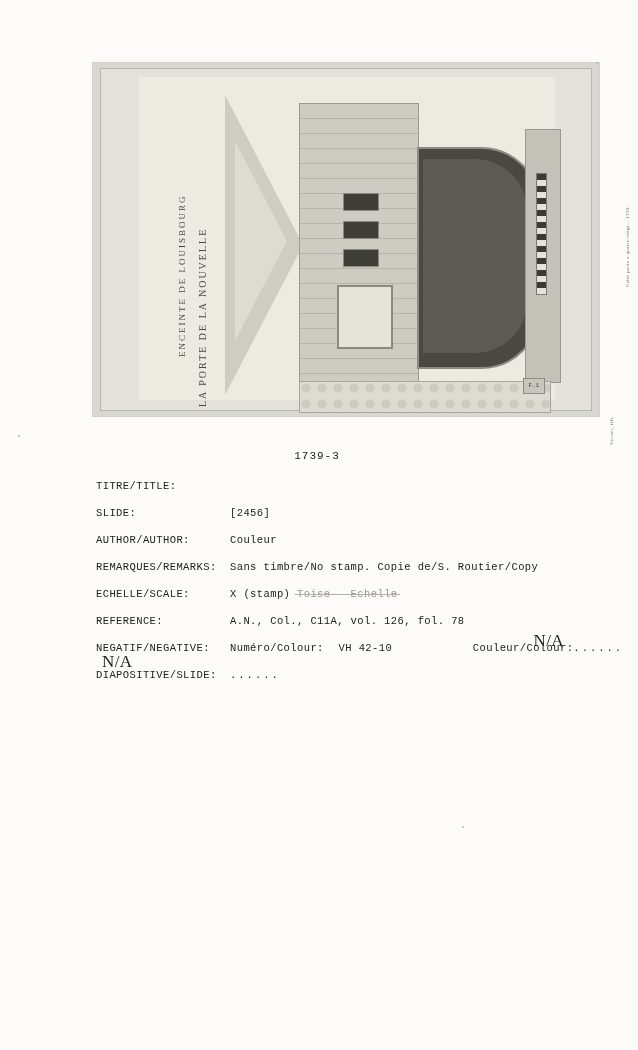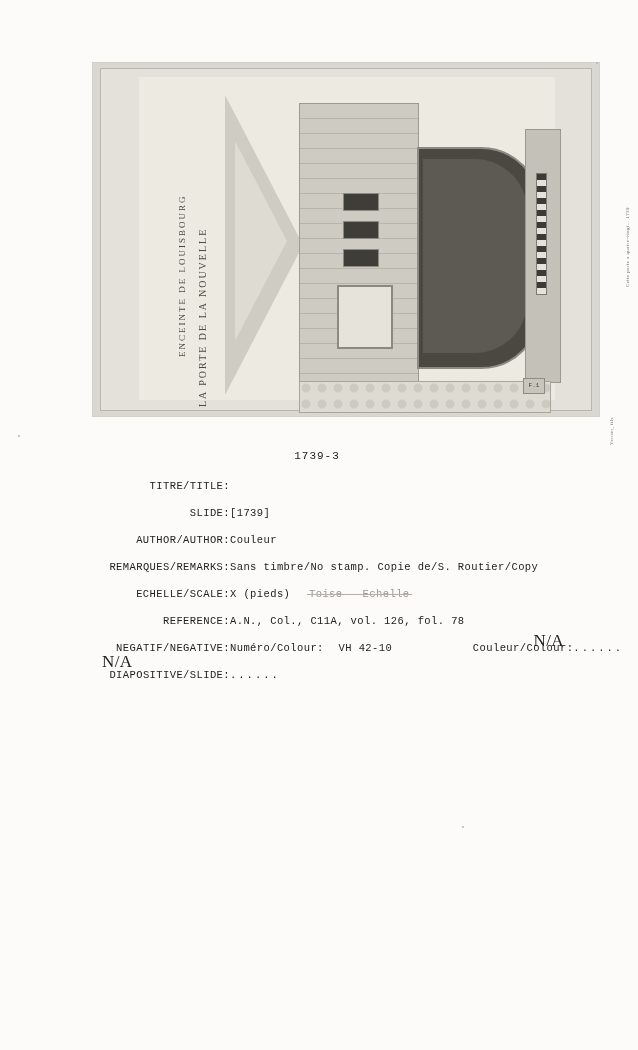--- a/index.html
+++ b/index.html
@@ -204,21 +204,20 @@
   .row {
     display: flex;
     align-items: flex-start;
     margin-bottom: 15px;
     position: relative;
   }
   .row .label {
     width: 134px;
     flex: 0 0 134px;
     white-space: nowrap;
-    text-align: right;
   }
   .row .value {
     flex: 1 1 auto;
     white-space: nowrap;
   }
   .strike {
     position: relative;
     display: inline-block;
     color: #9b9892;
   }
@@ -283,38 +282,38 @@
   <div class="record-id">1739-3</div>
 
   <div class="record">
 
     <div class="row">
       <div class="label">TITRE/TITLE:</div>
     </div>
 
     <div class="row">
       <div class="label">SLIDE:</div>
-      <div class="value">[1739]</div>
+      <div class="value">[2456]</div>
     </div>
 
     <div class="row">
       <div class="label">AUTHOR/AUTHOR:</div>
       <div class="value">Couleur</div>
     </div>
 
     <div class="row">
       <div class="label">REMARQUES/REMARKS:</div>
       <div class="value">Sans timbre/No stamp.  Copie de/S. Routier/Copy</div>
     </div>
 
     <div class="row">
       <div class="label">ECHELLE/SCALE:</div>
       <div class="value">
-        <span>X (pieds)</span>
-        <span class="strike" style="margin-left:12px">Toise   -   Echelle</span>
+        <span>X (stamp)</span>
+        <span class="strike" style="">Toise   -   Echelle</span>
       </div>
     </div>
 
     <div class="row">
       <div class="label">REFERENCE:</div>
       <div class="value">A.N., Col., C11A, vol. 126, fol. 78</div>
     </div>
 
     <div class="row">
       <div class="label">NEGATIF/NEGATIVE:</div>

